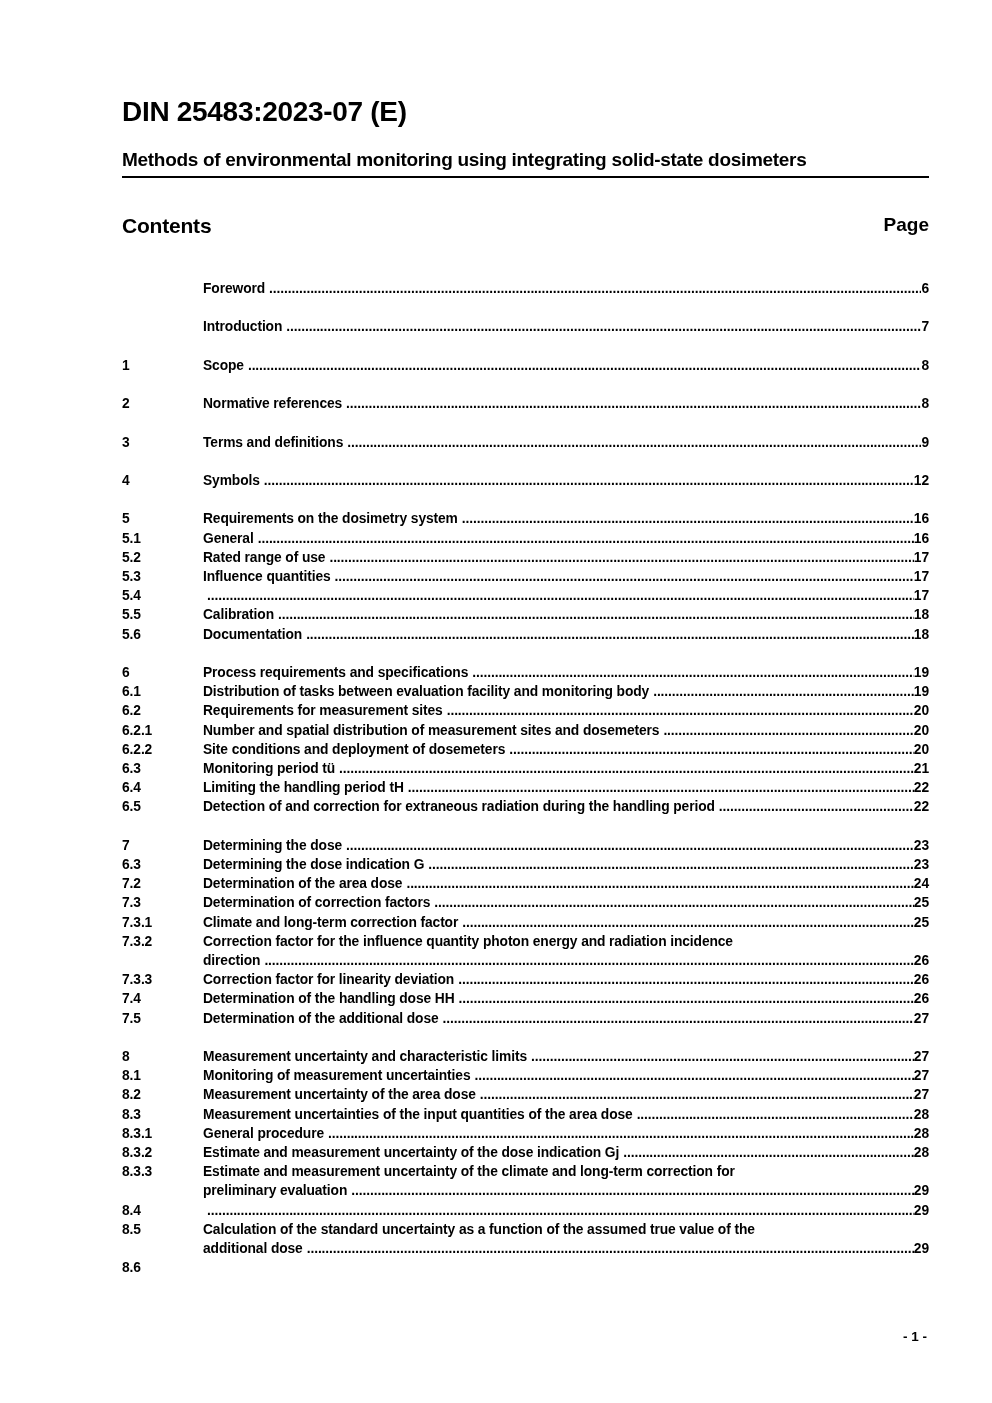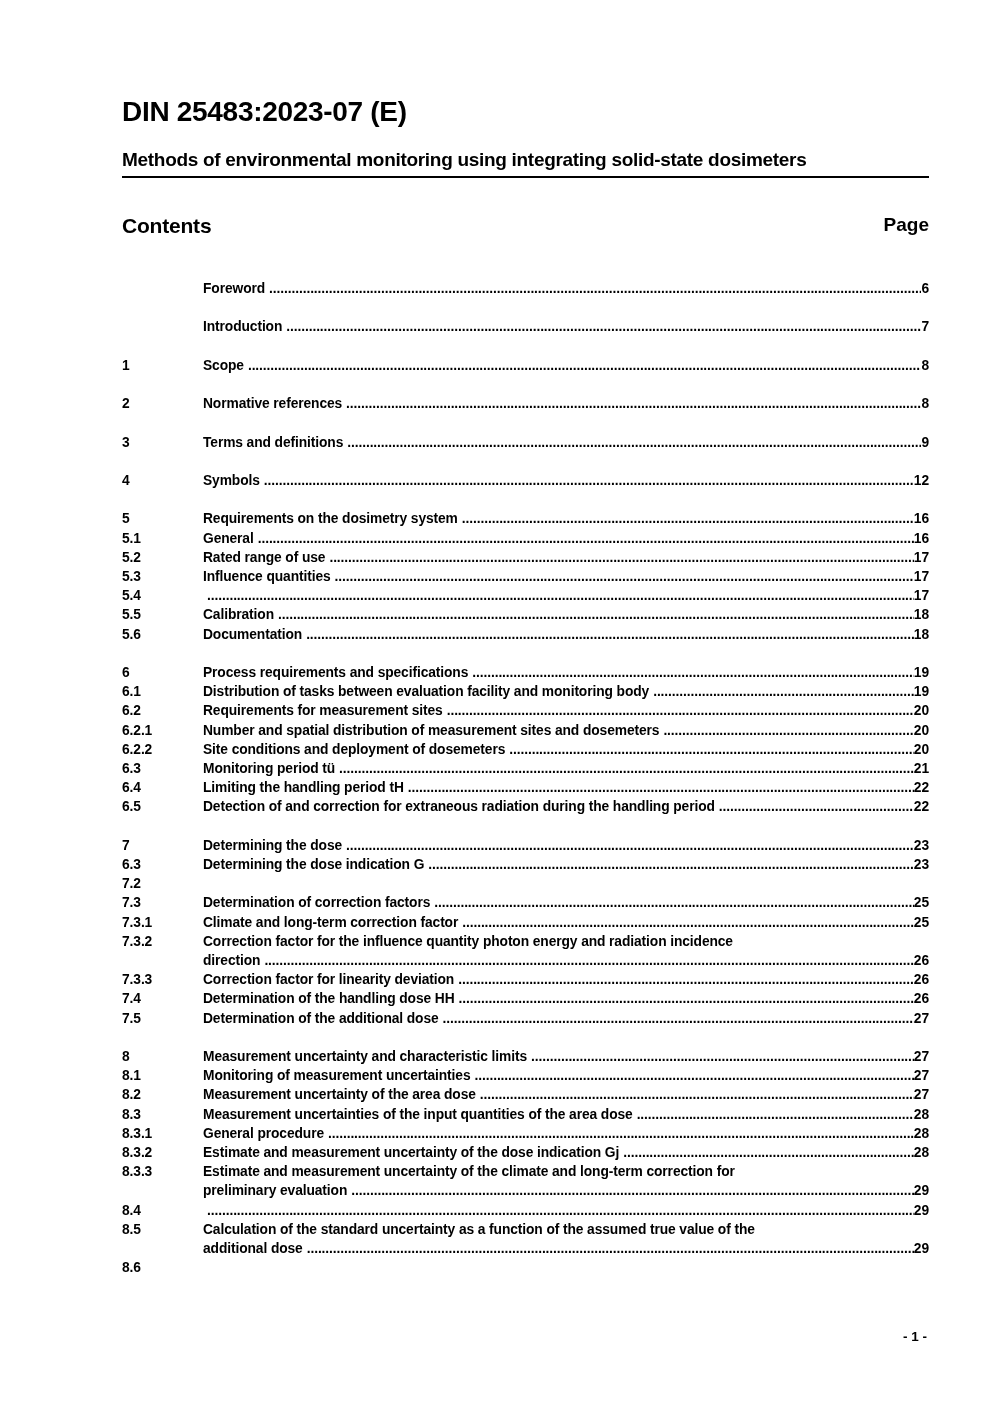--- a/index.html
+++ b/index.html
@@ -387,20 +387,28 @@
 
       <div class="toc-line">
         <span class="toc-title">Determining the dose indication G</span>
         <span class="toc-leader"></span>
         <span class="toc-page">23</span>
       </div>
     </div>
   </div>
           <div class="toc-row">
     <span class="toc-num">7.2</span>
+    <div class="toc-body">
+
+      <div class="toc-line">
+        <span class="toc-title">Determination of the area dose</span>
+        <span class="toc-leader"></span>
+        <span class="toc-page">24</span>
+      </div>
+    </div>
   </div>
           <div class="toc-row">
     <span class="toc-num">7.3</span>
     <div class="toc-body">
 
       <div class="toc-line">
         <span class="toc-title">Determination of correction factors</span>
         <span class="toc-leader"></span>
         <span class="toc-page">25</span>
       </div>

